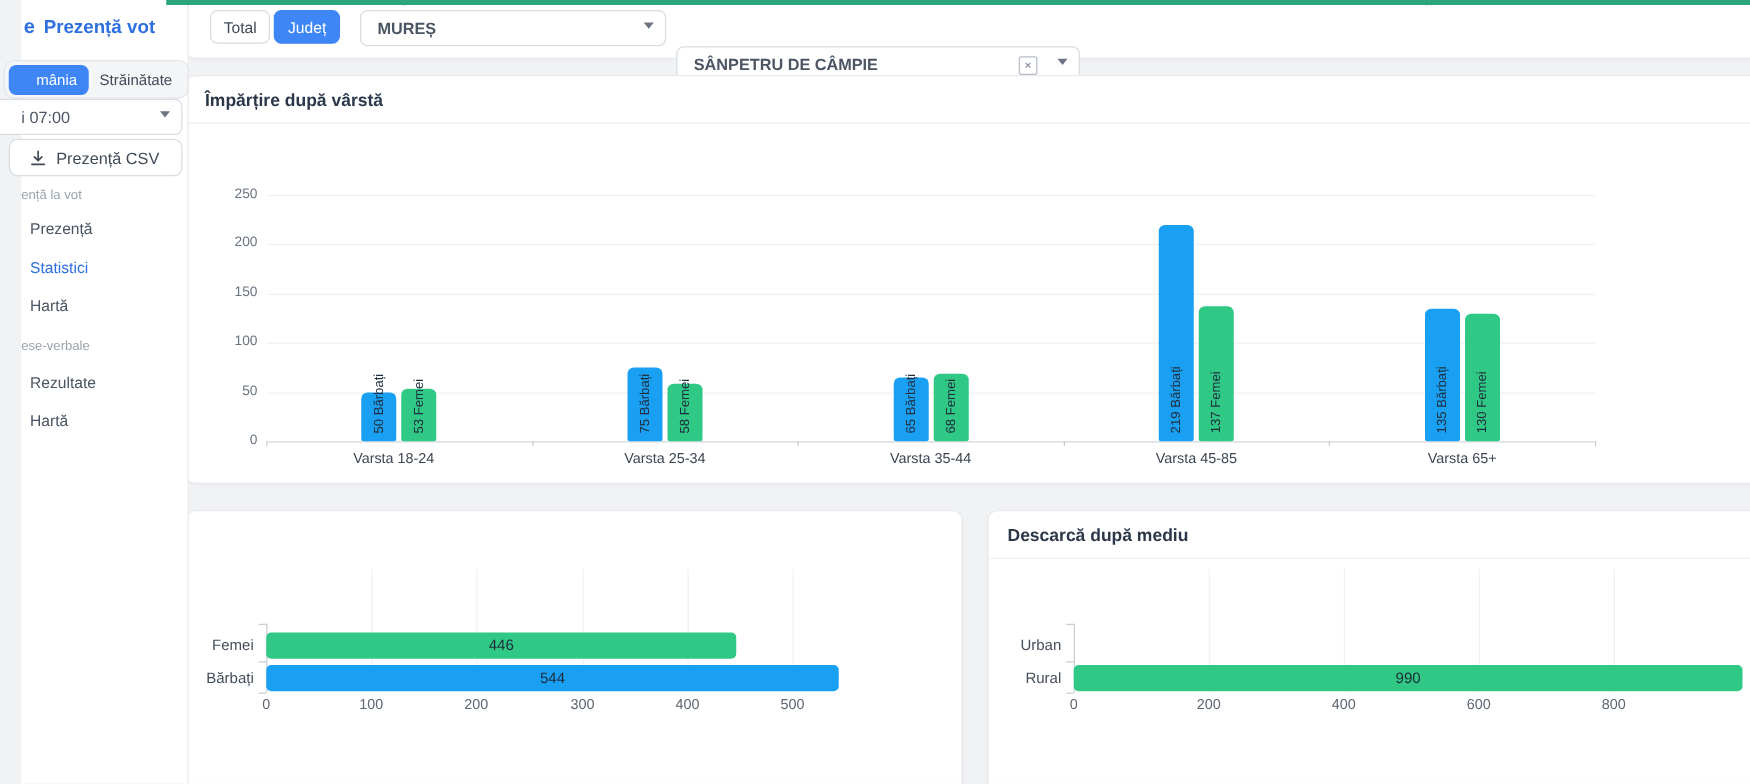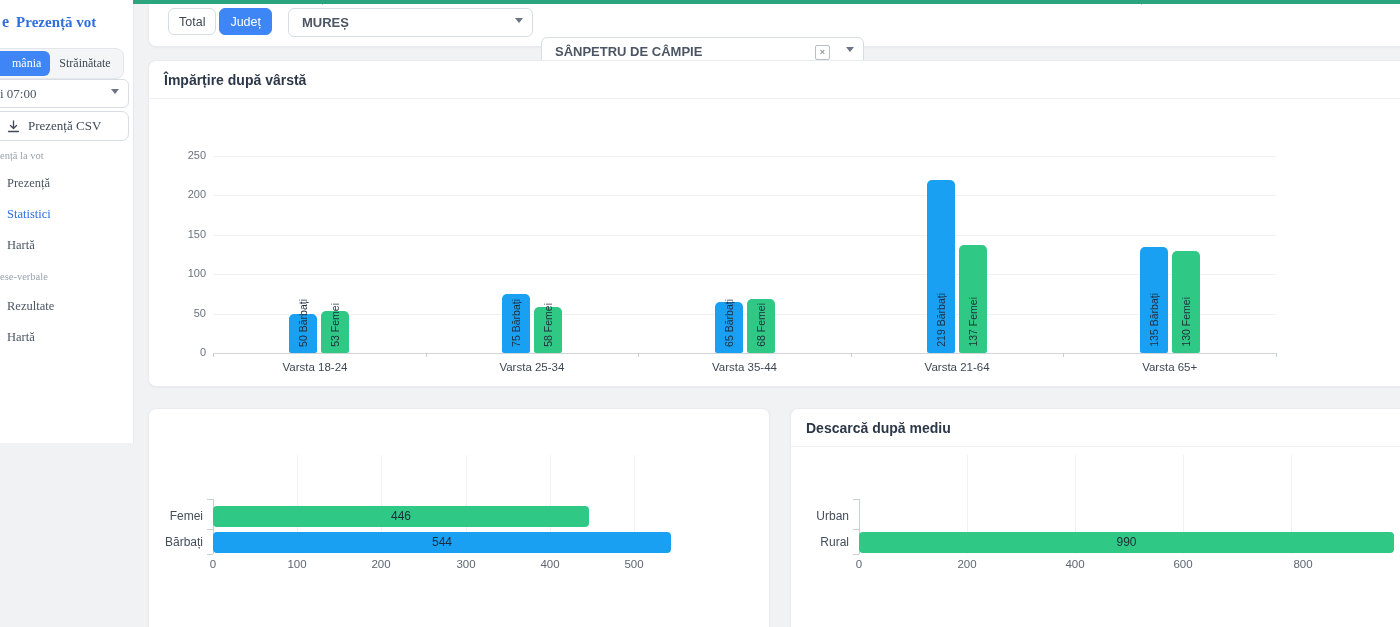--- a/index.html
+++ b/index.html
@@ -3,21 +3,21 @@
 <meta charset="utf-8">
 <style>
   html,body{margin:0;padding:0;}
   body{
     width:1400px;height:627px;overflow:hidden;position:relative;
     background:#f0f2f4;
     font-family:"Liberation Sans","DejaVu Sans",sans-serif;
     -webkit-font-smoothing:antialiased;
   }
   
-  .sidebar{position:absolute;left:0;top:0;width:133px;height:443px;background:#fff;border-right:1px solid #e6e9ec;z-index:5;font-family:Liberation Serif, serif;}
+  .sidebar{position:absolute;left:17px;top:0;width:133px;height:627px;background:#fff;border-right:1px solid #e6e9ec;z-index:5;}
   .logo-row{position:absolute;left:0;top:13px;width:133px;white-space:nowrap;}
   .logo-frag{font-size:16px;font-weight:700;color:#2e6fe0;margin-left:2px;}
   .app-title{font-size:15px;font-weight:700;color:#2e6fe0;margin-left:7px;}
   .country-tabs{position:absolute;left:-14px;top:48px;height:29px;background:#f4f5f7;border:1px solid #e3e6ea;border-radius:8px;display:flex;align-items:center;padding:0 3px;}
   .tab-pill{background:#3e86f5;color:#fff;border-radius:6px;font-size:12px;padding:5px 9px 5px 22px;}
   .tab-plain{color:#3f4a56;font-size:12px;padding:5px 9px;}
   .time-select{position:absolute;left:-40px;top:79px;width:167px;height:27px;background:#fff;border:1px solid #d8dde3;border-radius:6px;}
   .time-select .val{position:absolute;left:39px;top:6px;font-size:13px;color:#4b5563;}
   .chev{position:absolute;right:9px;top:9px;width:0;height:0;border-left:4px solid transparent;border-right:4px solid transparent;border-top:5px solid #6b7480;}
   .csv-btn{position:absolute;left:-10px;top:111px;width:137px;height:28px;background:#fff;border:1px solid #d8dde3;border-radius:7px;display:flex;align-items:center;}
@@ -167,21 +167,21 @@
       <div class="age-bar" style="left: 385px; top: 209px; height: 46px; background: rgb(48, 200, 133);">
         <span class="age-bar-label">58 Femei</span>
       </div>
       <div class="xcat-label" style="left: 595.5px; top: 263px;">Varsta 35-44</div>
       <div class="age-bar" style="left: 566px; top: 204px; height: 51px; background: rgb(26, 160, 242);">
         <span class="age-bar-label">65 Bărbați</span>
       </div>
       <div class="age-bar" style="left: 598px; top: 201px; height: 54px; background: rgb(48, 200, 133);">
         <span class="age-bar-label">68 Femei</span>
       </div>
-      <div class="xcat-label" style="left: 808.1px; top: 263px;">Varsta 21-64</div>
+      <div class="xcat-label" style="left: 808.1px; top: 263px;">Varsta 45-85</div>
       <div class="age-bar" style="left: 778px; top: 82px; height: 173px; background: rgb(26, 160, 242);">
         <span class="age-bar-label">219 Bărbați</span>
       </div>
       <div class="age-bar" style="left: 810px; top: 147px; height: 108px; background: rgb(48, 200, 133);">
         <span class="age-bar-label">137 Femei</span>
       </div>
       <div class="xcat-label" style="left: 1020.7px; top: 263px;">Varsta 65+</div>
       <div class="age-bar" style="left: 991px; top: 149px; height: 106px; background: rgb(26, 160, 242);">
         <span class="age-bar-label">135 Bărbați</span>
       </div>
@@ -223,21 +223,21 @@
   </div>
   <div class="plot">
       <div class="xtick-label" style="left: 68px; top: 112px;">0</div>
       <div class="grid-v" style="left: 176px; top: 9px; height: 99px;"></div>
       <div class="xtick-label" style="left: 176px; top: 112px;">200</div>
       <div class="grid-v" style="left: 284px; top: 9px; height: 99px;"></div>
       <div class="xtick-label" style="left: 284px; top: 112px;">400</div>
       <div class="grid-v" style="left: 392px; top: 9px; height: 99px;"></div>
       <div class="xtick-label" style="left: 392px; top: 112px;">600</div>
       <div class="grid-v" style="left: 500px; top: 9px; height: 99px;"></div>
-      <div class="xtick-label" style="left: 500px; top: 112px; margin-left: 12px;">800</div>
+      <div class="xtick-label" style="left: 500px; top: 112px;">800</div>
       <div class="axis-v" style="left: 68px; top: 53px; height: 55px;"></div>
       <div class="bracket" style="left: 62px; top: 53px;"></div>
       <div class="bracket" style="left: 62px; top: 83px;"></div>
       <div class="bracket" style="left: 62px; top: 108px;"></div>
       <div class="hcat-label" style="width: 58px; top: 63px;">Urban</div>
       <div class="hcat-label" style="width: 58px; top: 89px;">Rural</div>
       <div class="hbar" style="left: 68px; top: 86px; width: 535px; background: rgb(48, 200, 133);"></div>
       <div class="hbar-value" style="left: 335.5px; top: 89px;">990</div>
     </div>
 </div>

